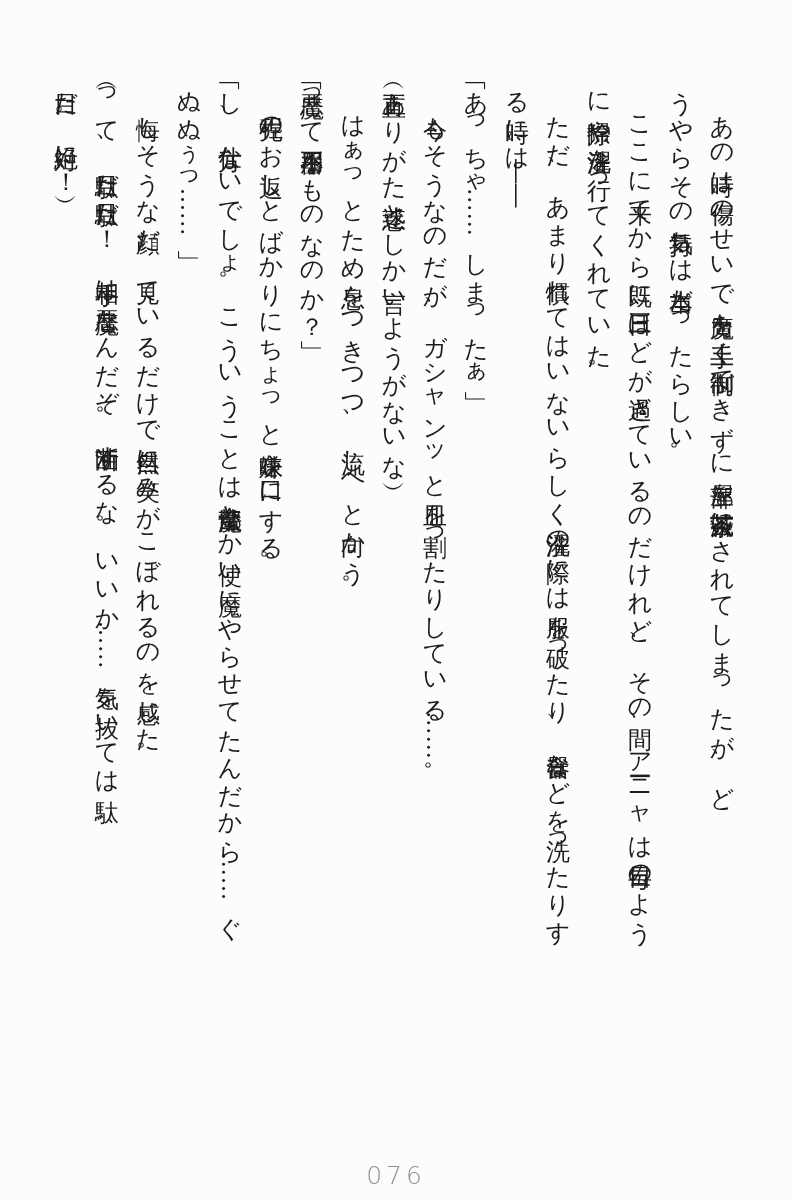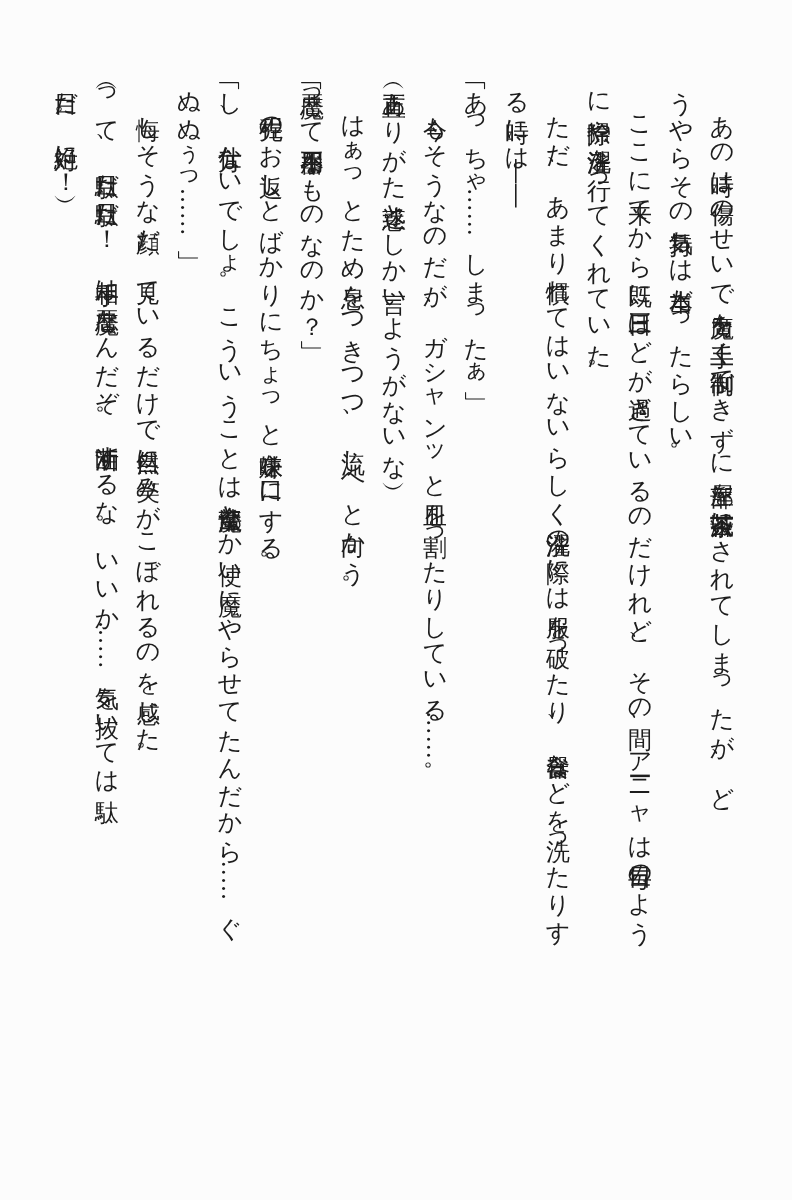--- a/index.html
+++ b/index.html
@@ -67,14 +67,15 @@
     <div class="tcol">　はぁっとため息をつきつつ、流しへと向かう。</div>
     <div class="tcol">「悪魔って不器用なものなのか？」</div>
     <div class="tcol">　先程のお返しとばかりにちょっと嫌味を口にする。</div>
     <div class="tcol">「し、仕方ないでしょ。こういうことは全部魔法とか使い魔にやらせてたんだから……ぐ</div>
     <div class="tcol">ぬぬぅっ……」</div>
     <div class="tcol">　悔しそうな顔だ。見ているだけで自然に笑みがこぼれるのを感じた。</div>
     <div class="tcol">（って、駄目だ駄目だ！　相手は悪魔なんだぞ。油断するな。いいか……気を抜いては駄</div>
     <div class="tcol">目だ。絶対に！）</div>
   </div>
 
+  <div class="page-number">076</div>
 
 </div>
 
 </body></html>

